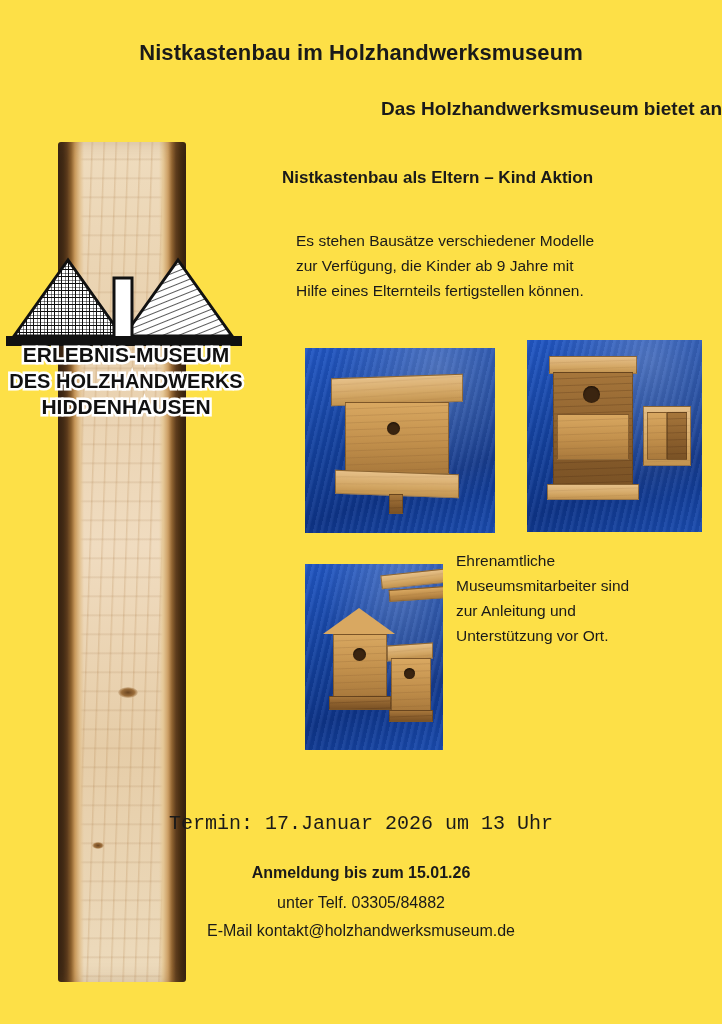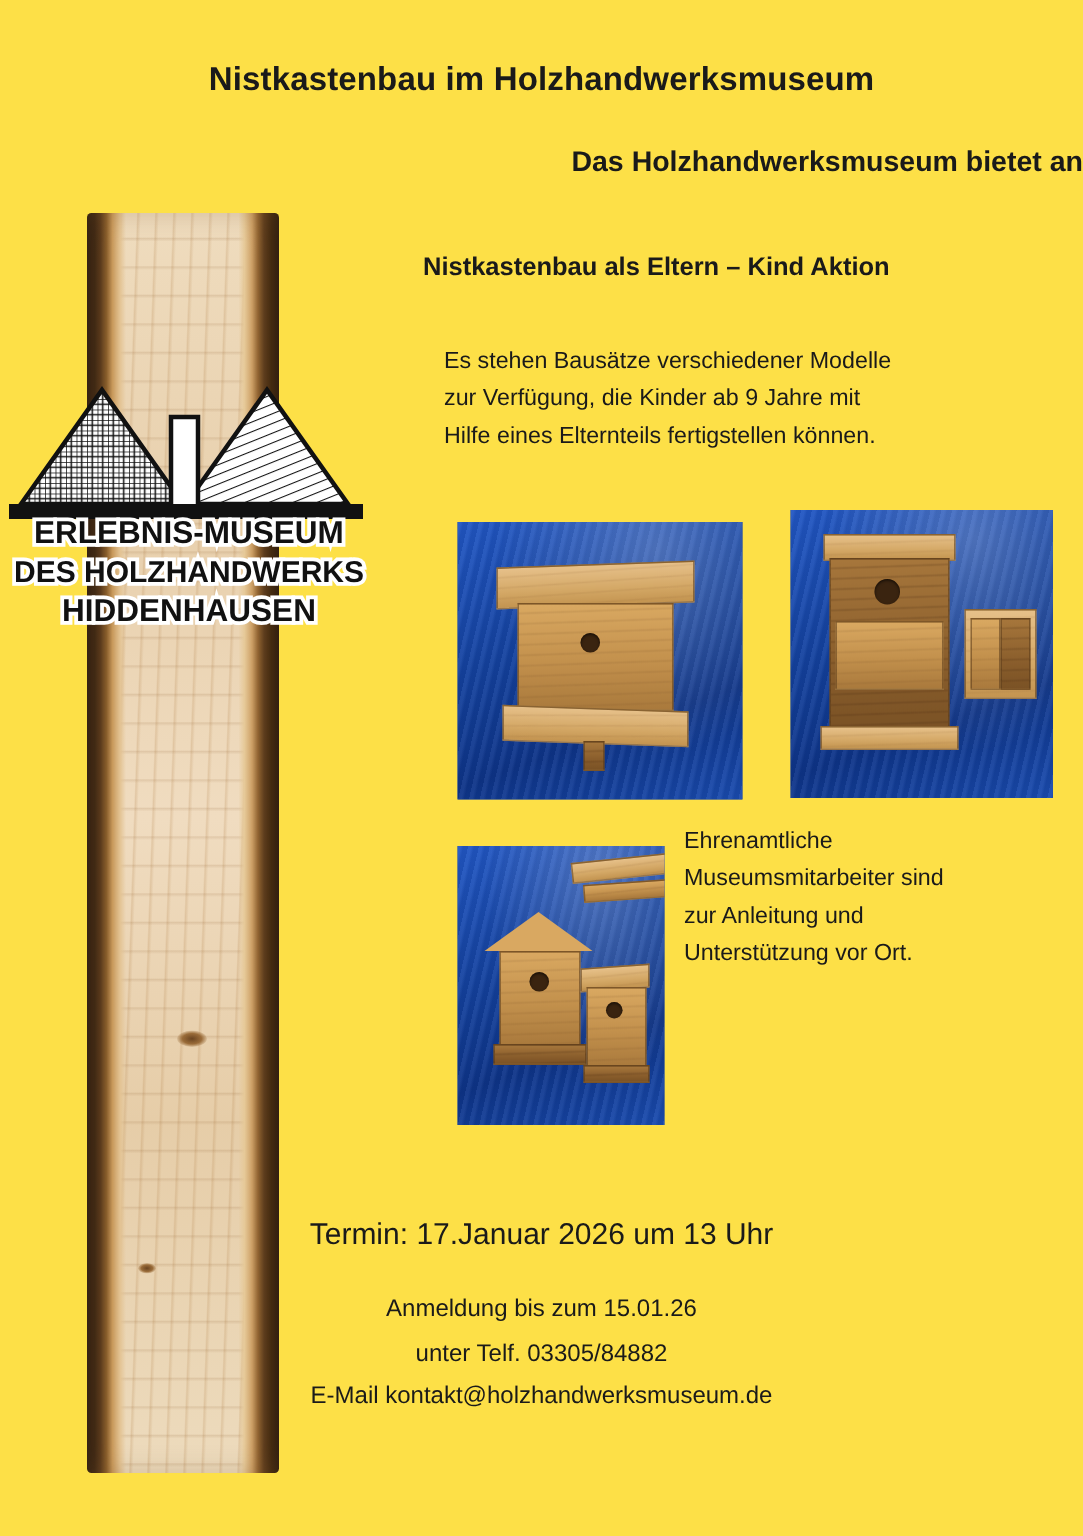--- a/index.html
+++ b/index.html
@@ -187,29 +187,30 @@
   .volunteer .ln { display: block; }
 
   
   .termin {
     position: absolute;
     left: 0;
     top: 812px;
     width: 722px;
     text-align: center;
     font-size: 20px;
+    font-family: Liberation Mono, monospace;
   }
   .anmeldung {
     position: absolute;
     left: 0;
     top: 864px;
     width: 722px;
     text-align: center;
     font-size: 16px;
-    font-weight: normal;
+    font-weight: bold;
   }
   .telefon {
     position: absolute;
     left: 0;
     top: 894px;
     width: 722px;
     text-align: center;
     font-size: 16px;
   }
   .email {

